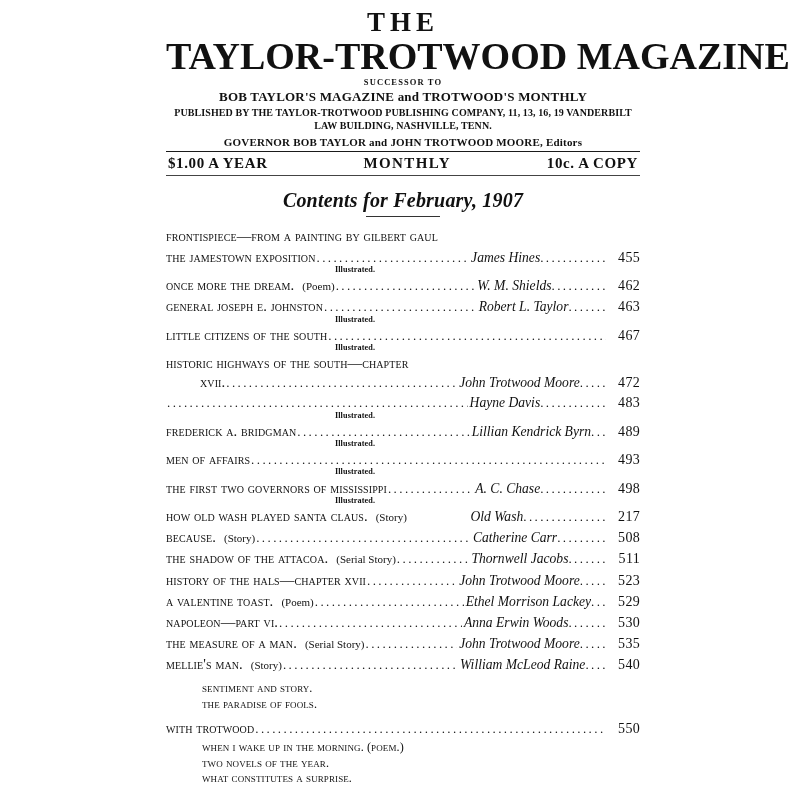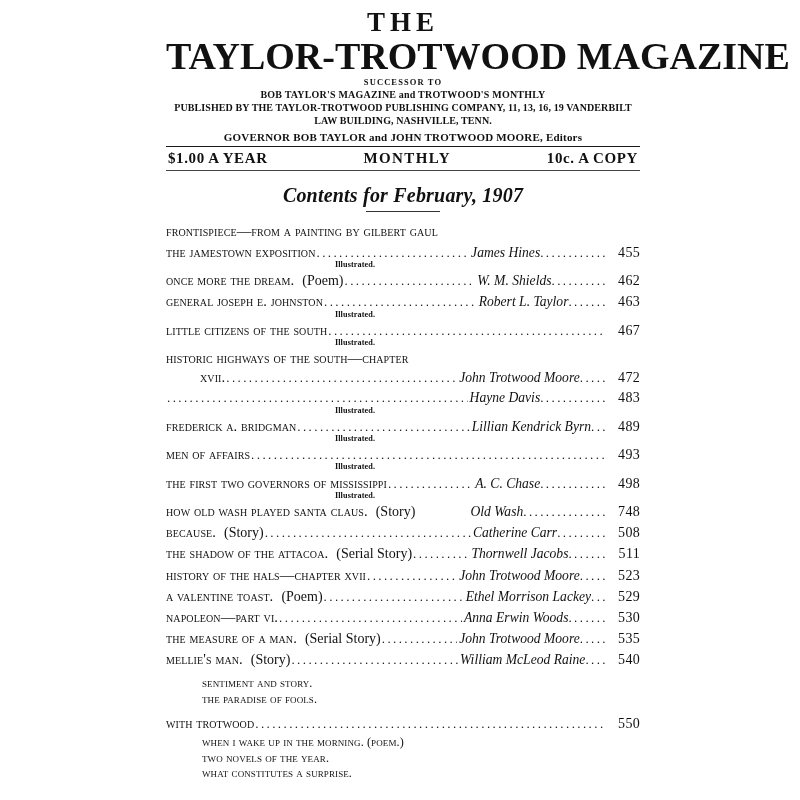--- a/index.html
+++ b/index.html
@@ -45,21 +45,21 @@
   }
 
   .mh-successor {
     font-weight: bold;
     font-size: 8.5px;
     letter-spacing: 1.1px;
     margin: 2px 0 2px 0;
   }
   .mh-formerly {
     font-weight: bold;
-    font-size: 10px;
+    font-size: 13px;
     letter-spacing: 0.2px;
     margin: 1px 0 2px 0;
   }
   .mh-publisher {
     font-weight: bold;
     font-size: 10px;
     letter-spacing: 0.1px;
     line-height: 1.18;
     margin: 1px 0 1px 0;
   }
@@ -131,21 +131,21 @@
     font-variant: small-caps;
     text-transform: lowercase;
     font-size: 14.6px;
     letter-spacing: 0.1px;
     flex: 0 0 auto;
   }
 
   .plain {
     text-transform: none;
     font-variant: normal;
-    font-size: 14px;
+    font-size: 11px;
   }
 
   .leader {
     flex: 1 1 auto;
     overflow: hidden;
     white-space: nowrap;
     letter-spacing: 2.4px;
     font-size: 13px;
     color: #1a1a1a;
     margin: 0 1px;
@@ -336,21 +336,21 @@
           </div>
           <div class="illus">Illustrated.</div>
         </div>
         <div class="entry">
           <div class="line">
             <span class="title">HOW OLD WASH PLAYED SANTA CLAUS.</span>
             <span class="plain" style="padding-left: 8px;">(Story)</span>
             <span class="leader" style="flex: 1 1 auto; visibility: hidden;"></span>
             <span class="author">Old Wash</span>
             <span class="leader2">...............</span>
-            <span class="page-no">748</span>
+            <span class="page-no">217</span>
           </div>
         </div>
         <div class="entry">
           <div class="line">
             <span class="title">BECAUSE.</span>
             <span class="plain" style="padding-left: 8px;">(Story)</span>
             <span class="leader"></span>
             <span class="author">Catherine Carr</span>
             <span class="leader2">.........</span>
             <span class="page-no">508</span>

